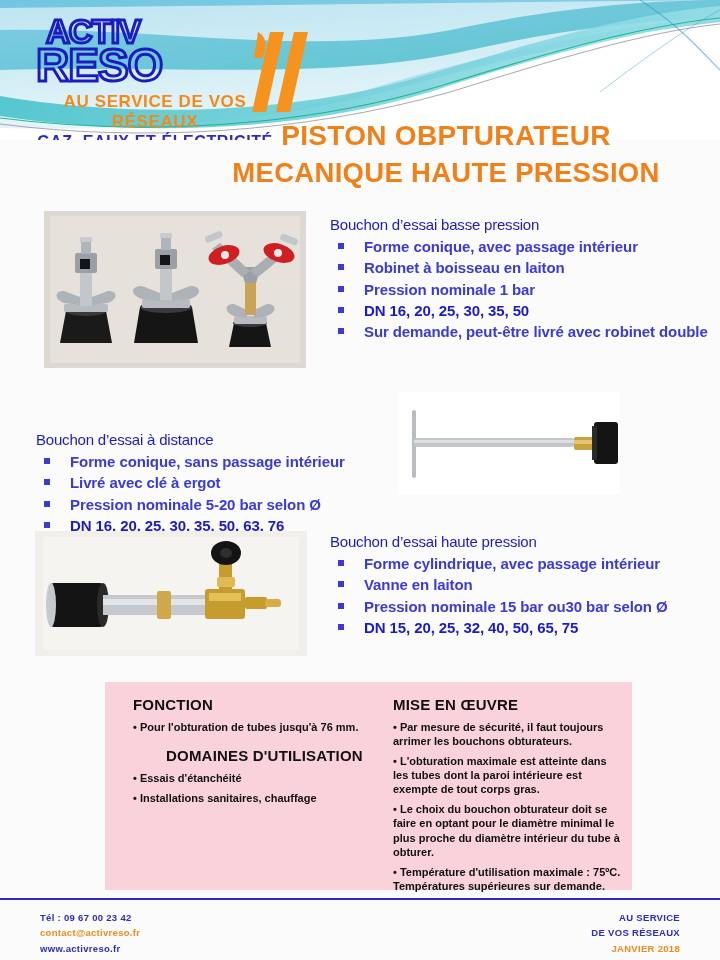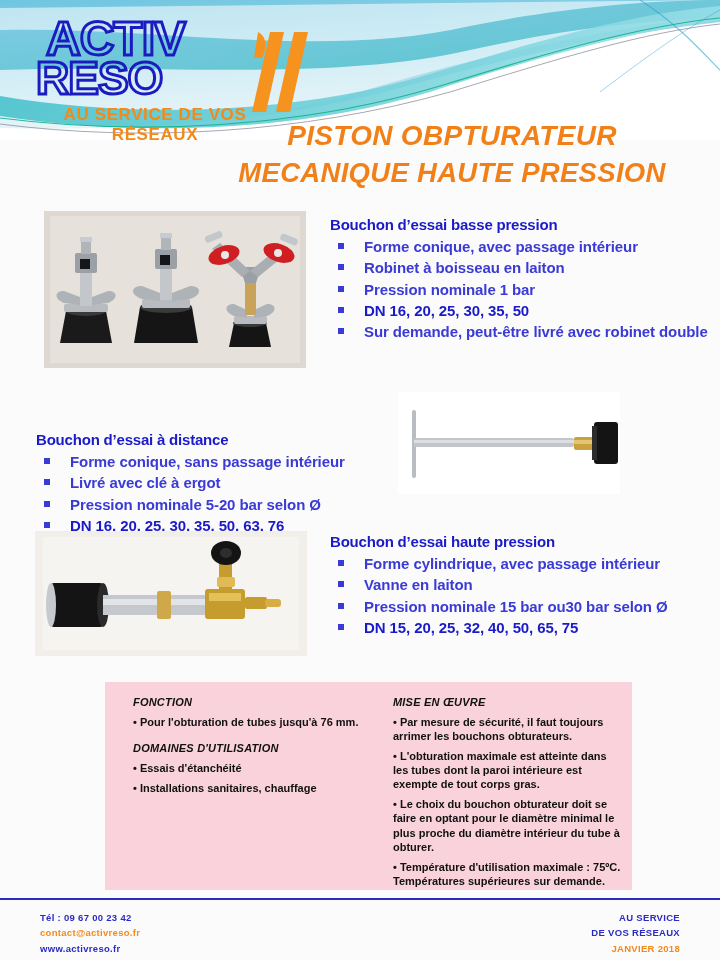--- a/index.html
+++ b/index.html
@@ -22,50 +22,50 @@
   .logo-block {
     position:absolute; left:30px; top:18px; width:290px; height:120px;
     z-index:5;
   }
   .logo-word {
     font-weight:bold; letter-spacing:-1px; line-height:0.86;
     color:transparent;
     -webkit-text-stroke:3px #1b1bbf;
     font-family:"Liberation Sans", sans-serif;
   }
-  .logo-activ { font-size:48px; margin-left:16px; }
+  .logo-activ { font-size:33px; margin-left:16px; }
   .logo-reso  { font-size:46px; margin-left:6px; }
   .logo-slashes {
     position:absolute; right:6px; top:14px; width:74px; height:80px;
   }
   .logo-tag1 {
     margin-top:6px; font-size:17px; font-weight:bold; color:#f28a1a;
     letter-spacing:0.6px; text-align:center; width:250px;
     font-family:"Liberation Sans", sans-serif;
   }
   .logo-tag2 {
     margin-top:1px; font-size:16px; font-weight:bold; color:#2b2bc4;
     letter-spacing:0.6px; text-align:center; width:250px;
   }
 
   .doc-title {
-    position:absolute; right:18px; top:118px; width:500px;
-    text-align:center; z-index:6;font-style:italic;
+    position:absolute; right:24px; top:118px; width:500px;
+    text-align:center; z-index:6;
   }
   .doc-title .l1, .doc-title .l2 {
     color:#f28019; font-weight:bold; font-size:28px;
     letter-spacing:0.3px; line-height:1.32;
     font-family:"Liberation Sans", sans-serif;
     white-space:nowrap;
   }
   .doc-title .l2 { font-size:27.5px; }
 
   
   .sec-title {
-    color:#1a1ac8; font-weight:bold; font-size:15px;
+    color:#1a1ac8; font-weight:normal; font-size:15px;
     margin-bottom:3px; letter-spacing:-0.2px;
   }
   ul.bullets { list-style:none; }
   ul.bullets li {
     position:relative; color:#3a3ad6; font-size:15px;
     line-height:1.42; padding-left:34px; letter-spacing:-0.1px;font-weight:bold;
   }
   ul.bullets li.bold { font-weight:bold; color:#1a1ac8; }
   ul.bullets li .sq {
     position:absolute; left:8px; top:7px;
@@ -83,25 +83,24 @@
 
   
   .pink-box {
     position:absolute; left:105px; top:682px; width:527px; height:208px;
     background:#f9d2dc;
   }
   .pink-col { position:absolute; top:14px; }
   .pink-col.left  { left:28px;  width:230px; }
   .pink-col.right { left:288px; width:228px; }
   .pink-h {
-    font-weight:bold; font-size:11px; color:#111; letter-spacing:0.2px;
+    font-weight:bold; font-size:15px; color:#111; letter-spacing:0.2px;
     margin-bottom:7px;
-    font-style:italic;
-  }
-  .pink-h.second { margin-top:13px; }
+  }
+  .pink-h.second { margin-top:13px;margin-left:33px; }
   .pink-p {
     font-size:11px; font-weight:bold; color:#111; line-height:1.28;
     margin-bottom:6px;
   }
   .pink-p .it { }
   .pink-p .reg { font-weight:bold; }
 
   
   .footer-rule {
     position:absolute; left:0; top:898px; width:720px; height:2px;

